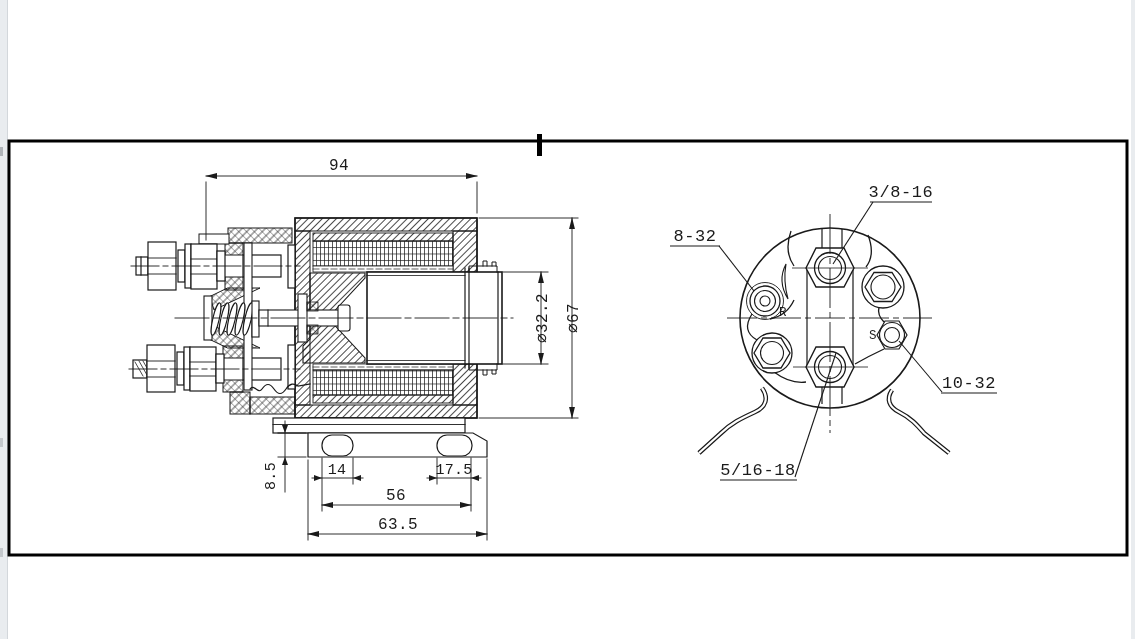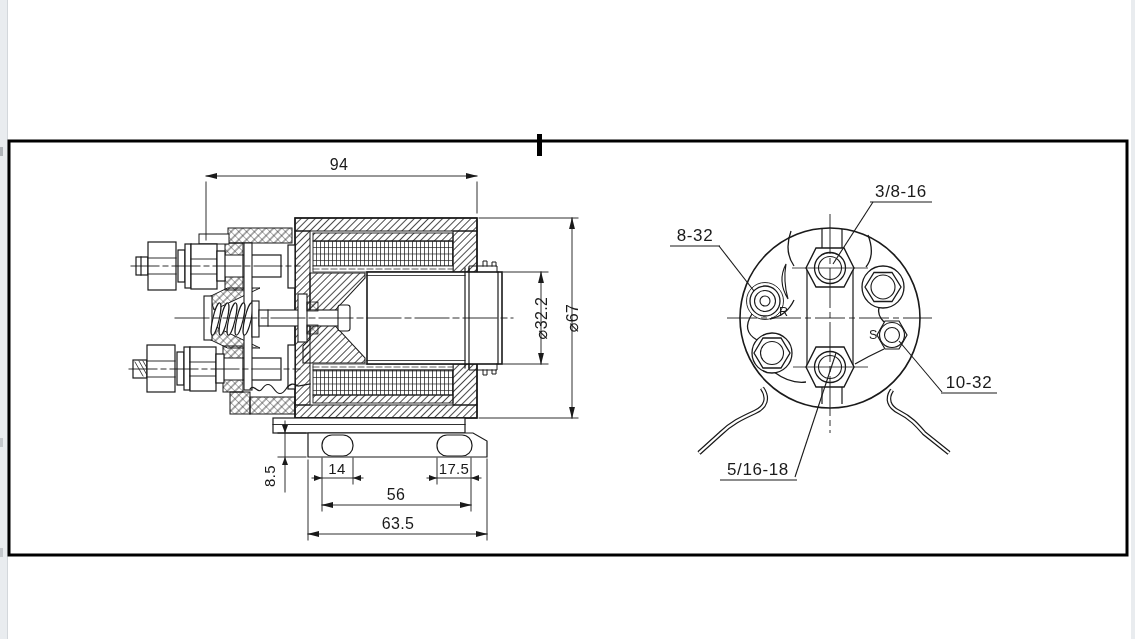--- a/index.html
+++ b/index.html
@@ -1,17 +1,17 @@
 <!DOCTYPE html>
 <html><head>
 <meta charset="utf-8">
 <style>
   html,body{margin:0;padding:0;background:#ffffff;}
   .stage{position:relative;width:1135px;height:639px;background:#ffffff;overflow:hidden;
-         font-family:Liberation Sans, sans-serif;}
+         font-family:Liberation Mono, monospace;}
   svg text{fill:#1a1a1a;}
   .dimtxt{font-size:16px;letter-spacing:.4px;}
   .dimtxt-sm{font-size:15px;letter-spacing:.3px;}
   .calltxt{font-size:17px;letter-spacing:.6px;}
   .termtxt{font-size:12.5px;}
 </style>
 </head>
 <body>
 
 <div class="stage">

